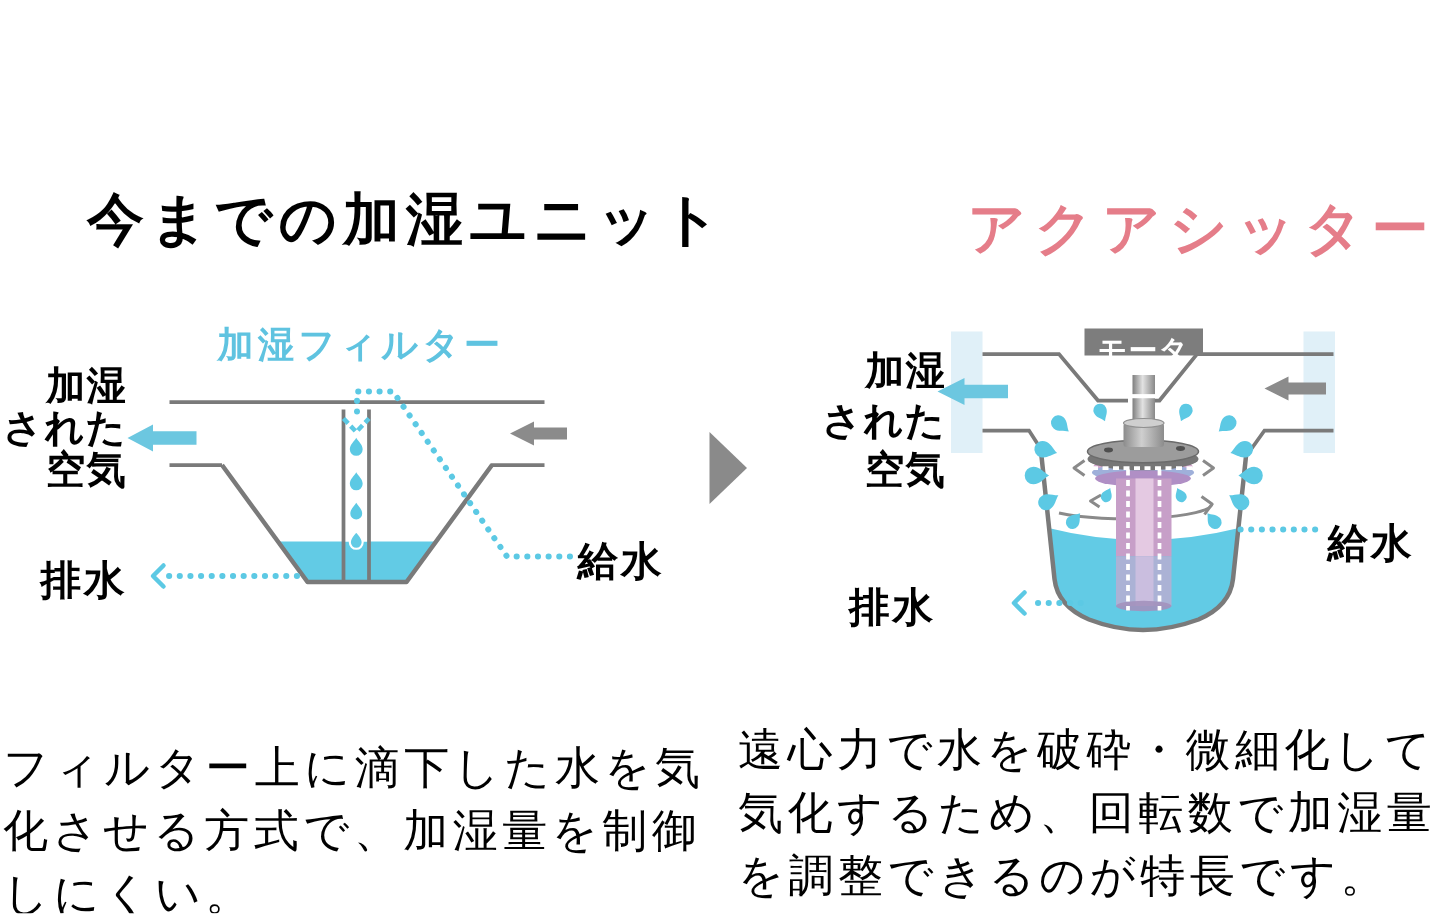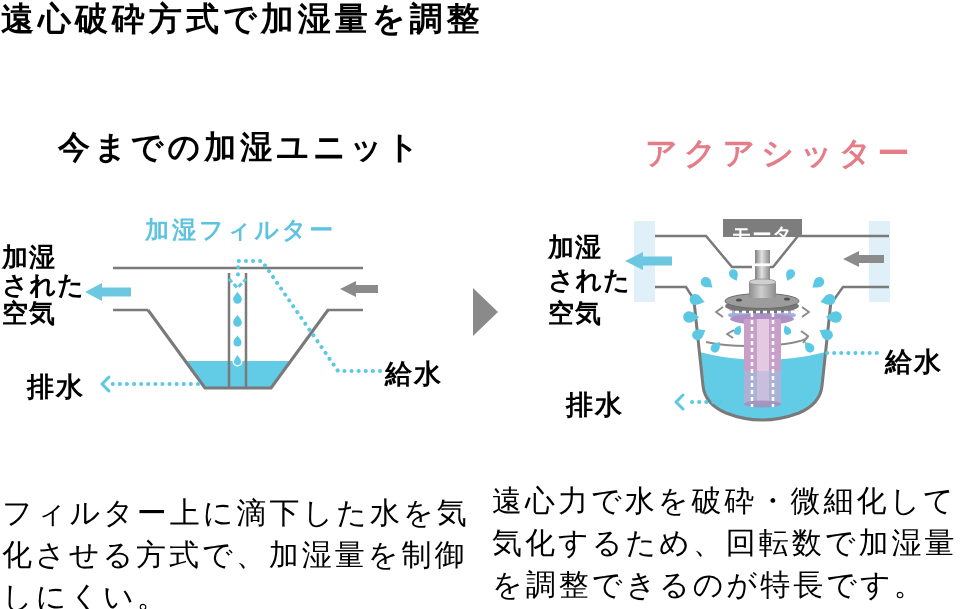--- a/index.html
+++ b/index.html
@@ -3,27 +3,27 @@
 <meta charset="utf-8">
 <style>
   html,body{margin:0;padding:0;background:#fff;}
   #stage{
     position:relative;width:966px;height:609px;background:#ffffff;overflow:hidden;
     font-family:"Liberation Sans","DejaVu Sans",sans-serif;color:#000;
   }
   .abs{position:absolute;}
   .pre{white-space:pre;}
   #main-title{left:1px;top:0;font-size:33px;font-weight:700;letter-spacing:4px;line-height:38px;}
-  .col-heading{font-size:32px;font-weight:700;letter-spacing:4px;line-height:32px;text-align:right;}
+  .col-heading{font-size:38px;font-weight:700;letter-spacing:4px;line-height:32px;text-align:right;}
   #left-heading{left:58px;top:131px;color:#000;}
   #right-heading{left:645px;top:137px;color:#e57d89;letter-spacing:6px;}
   .desc{font-size:30px;letter-spacing:3px;line-height:42px;font-weight:400;}
   #left-desc{left:2px;top:480px;margin-top:12px;}
   #right-desc{left:492px;top:480px;}
-  .air-label{font-size:26px;font-weight:700;line-height:28px;letter-spacing:1px;}
+  .air-label{font-size:26px;font-weight:700;line-height:28px;letter-spacing:1px;text-align:right;}
   #left-air{left:2px;top:243px;}
   #right-air{left:548px;top:231px;line-height:33px;}
   .small-label{font-size:27px;font-weight:700;letter-spacing:2px;}
   #left-drain{left:27px;top:369px;}
   #left-supply{left:385px;top:356px;}
   #right-drain{left:566px;top:387px;}
   #right-supply{left:885px;top:344px;}
   #filter-label{left:145px;top:214px;font-size:24px;font-weight:700;letter-spacing:3px;color:#5fc3e0;}
   #motor-box{
     left:723px;top:219px;width:79px;height:18px;background:#7d7d7d;
@@ -36,21 +36,20 @@
   }
   svg{position:absolute;}
   #left-svg{left:0;top:200px;}
   #right-svg{left:540px;top:205px;}
 </style>
 </head>
 <body>
 
 <div id="stage">
 
-  <div id="main-title" class="abs">遠心破砕方式で加湿量を調整</div>
 
   <div id="left-heading" class="abs col-heading">今までの加湿ユニット</div>
   <div id="right-heading" class="abs col-heading">アクアシッター</div>
 
   <svg id="left-svg" width="470" height="250" viewBox="0 200 470 250">
     <defs>
       <path id="drop" d="M0,-8 C1.8,-4.6 5.5,-2.4 5.5,2 A5.5,5.5 0 1 1 -5.5,2 C-5.5,-2.4 -1.8,-4.6 0,-8 Z"></path>
     </defs>
 
     <path d="M113,268 H363" stroke="#7a7a7a" stroke-width="2.5" fill="none"></path>

